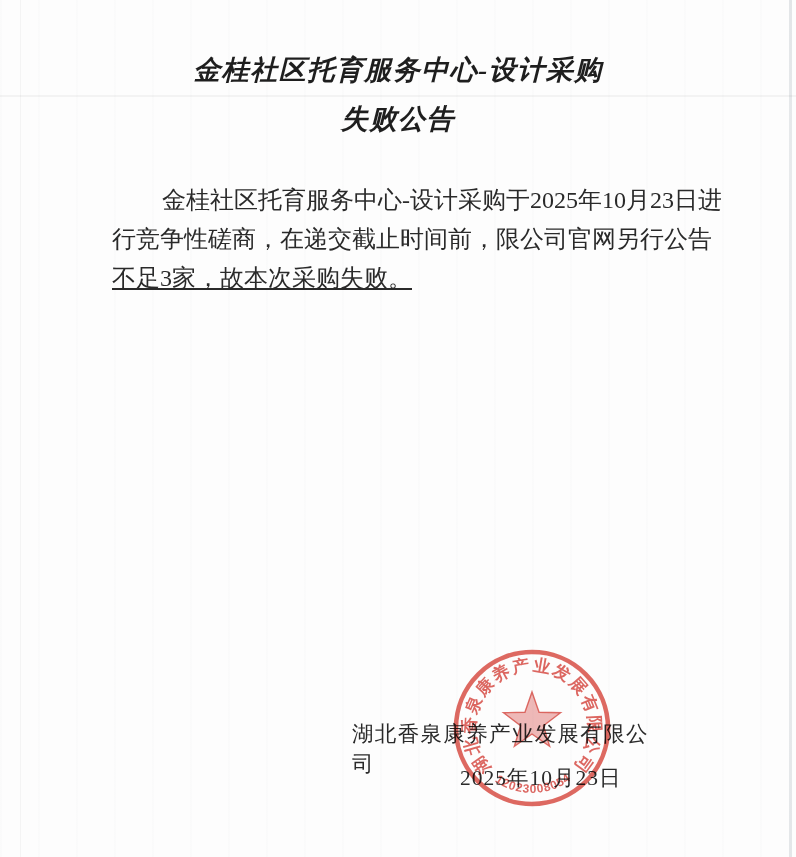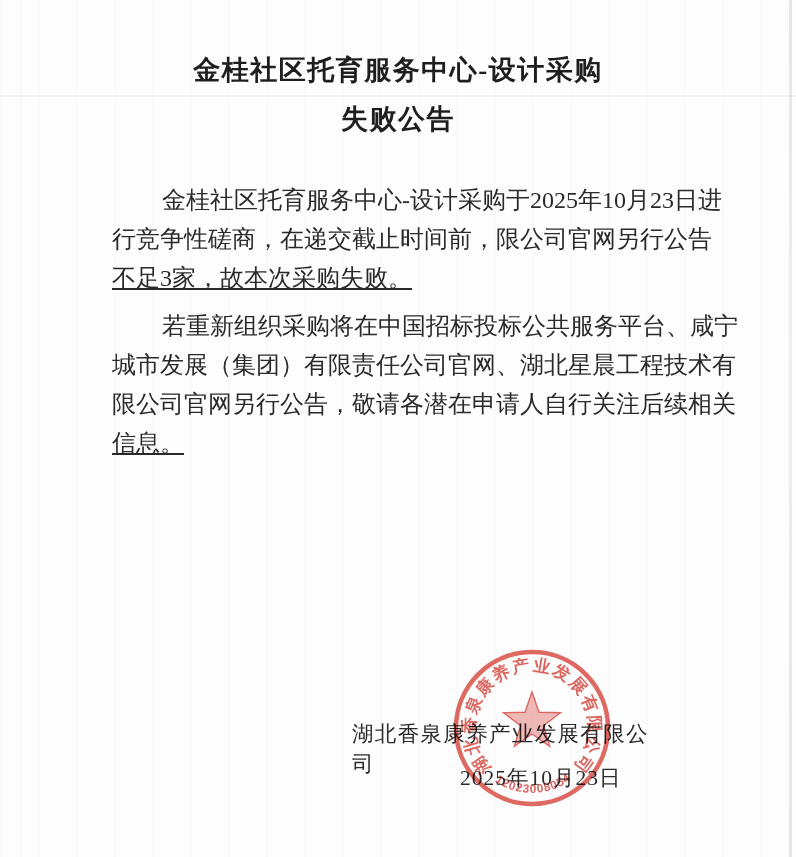--- a/index.html
+++ b/index.html
@@ -36,20 +36,21 @@
   
   .title-block {
     position: absolute; left: 0; top: 46px; width: 100%;
     text-align: center;
   }
   .title-line {
     height: 49px; line-height: 49px;
     font-size: 27px; font-weight: bold;
     letter-spacing: 1.5px;
     color: #1e1e1e;
+    font-style: italic;
   }
   
   .body-block {
     position: absolute; left: 112px; top: 181px; width: 578px;
     font-size: 24px;
     color: #2a2a2a;
   }
   .para { margin: 0; }
   .para + .para { margin-top: 9px; }
   .bline {
@@ -96,26 +97,20 @@
     <div class="title-line">金桂社区托育服务中心-设计采购</div>
     <div class="title-line">失败公告</div>
   </div>
 
   <div class="body-block">
     <div class="para">
       <div class="bline first">金桂社区托育服务中心-设计采购于2025年10月23日进</div>
       <div class="bline">行竞争性磋商，在递交截止时间前，限公司官网另行公告</div>
       <div class="bline last">不足3家，故本次采购失败。</div>
     </div>
-    <div class="para">
-      <div class="bline first">若重新组织采购将在中国招标投标公共服务平台、咸宁</div>
-      <div class="bline">城市发展（集团）有限责任公司官网、湖北星晨工程技术有</div>
-      <div class="bline">限公司官网另行公告，敬请各潜在申请人自行关注后续相关</div>
-      <div class="bline last">信息。</div>
-    </div>
   </div>
 
   <div class="sig-company">湖北香泉康养产业发展有限公司</div>
   <div class="sig-date">2025年10月23日</div>
 
   <svg class="seal" viewBox="0 0 180 180" xmlns="http://www.w3.org/2000/svg">
     <defs>
       <path id="arcTop" d="M 47.7 130.3 A 57 57 0 1 1 128.3 130.3" fill="none"></path>
       <path id="arcBottom" d="M 50.7 143.2 A 65 65 0 0 0 125.3 143.2" fill="none"></path>
     </defs>

